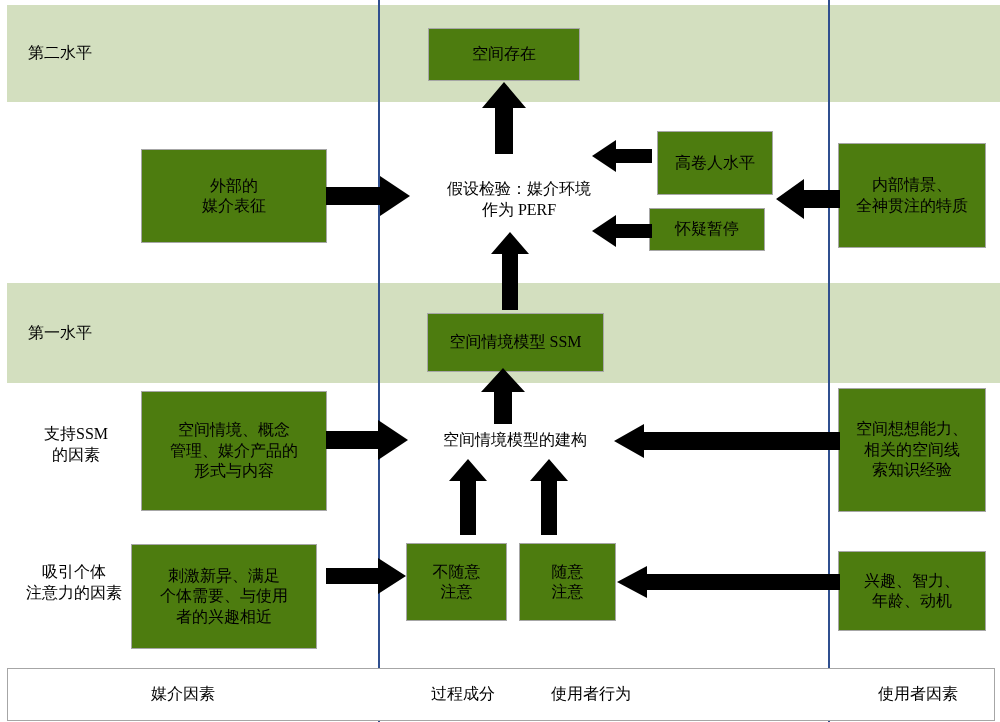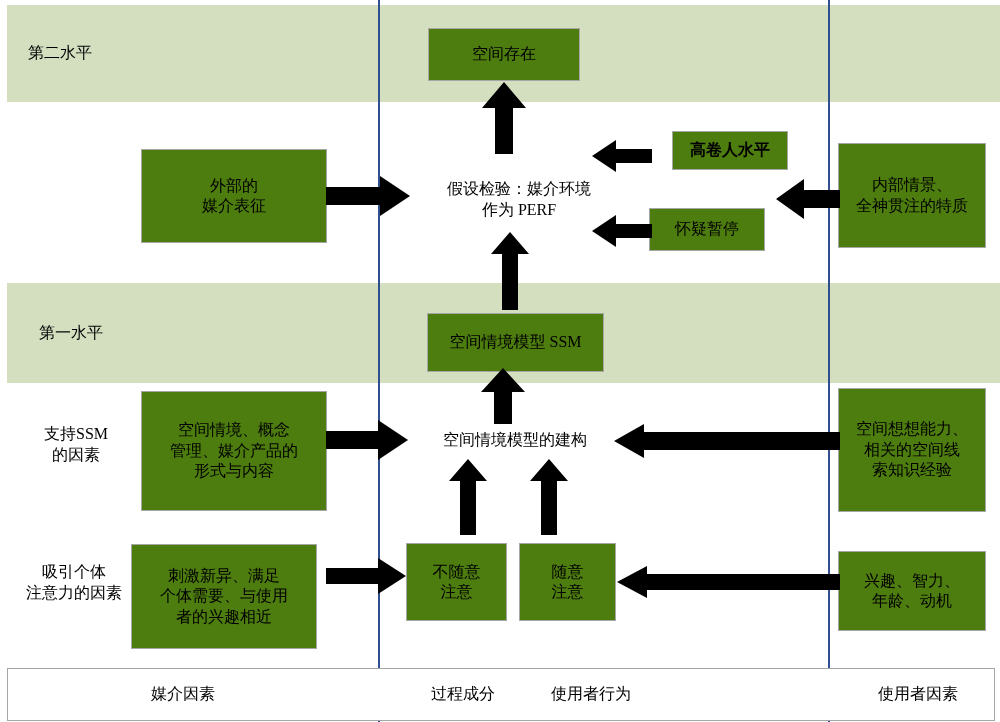--- a/index.html
+++ b/index.html
@@ -56,36 +56,36 @@
 
 <div id="stage">
 
   <div class="band" style="left:7px;top:5px;width:993px;height:97px;"></div>
   <div class="band" style="left:7px;top:283px;width:993px;height:100px;"></div>
 
   <div class="vline" style="left:378px;top:0px;height:722px;"></div>
   <div class="vline" style="left:828px;top:0px;height:722px;"></div>
 
   <div class="band-label" style="left:28px;top:38px;width:180px;height:30px;">第二水平</div>
-  <div class="band-label" style="left:28px;top:318px;width:180px;height:30px;margin-left:11px;">第一水平</div>
+  <div class="band-label" style="left:28px;top:318px;width:180px;height:30px;">第一水平</div>
 
   <div class="plain" style="left:12px;top:410px;width:128px;height:70px;">支持SSM
 的因素</div>
   <div class="plain" style="left:8px;top:548px;width:132px;height:70px;">吸引个体
 注意力的因素</div>
 
   <div class="box" style="left:428px;top:28px;width:152px;height:53px;">空间存在</div>
 
   <div class="box" style="left:141px;top:149px;width:186px;height:94px;">外部的
 媒介表征</div>
 
   <div class="plain" style="left:409px;top:176px;width:220px;height:48px;">假设检验：媒介环境
 作为 PERF</div>
 
-  <div class="box" style="left:672px;top:131px;width:116px;height:39px;font-weight:bold;">高卷人水平</div>
+  <div class="box" style="left:657px;top:131px;width:116px;height:64px;">高卷人水平</div>
 
   <div class="box" style="left:649px;top:208px;width:116px;height:43px;">怀疑暂停</div>
 
   <div class="box" style="left:838px;top:143px;width:148px;height:105px;">内部情景、
 全神贯注的特质</div>
 
   <div class="box" style="left:427px;top:313px;width:177px;height:59px;">空间情境模型 SSM</div>
 
   <div class="box" style="left:141px;top:391px;width:186px;height:120px;">空间情境、概念
 管理、媒介产品的

